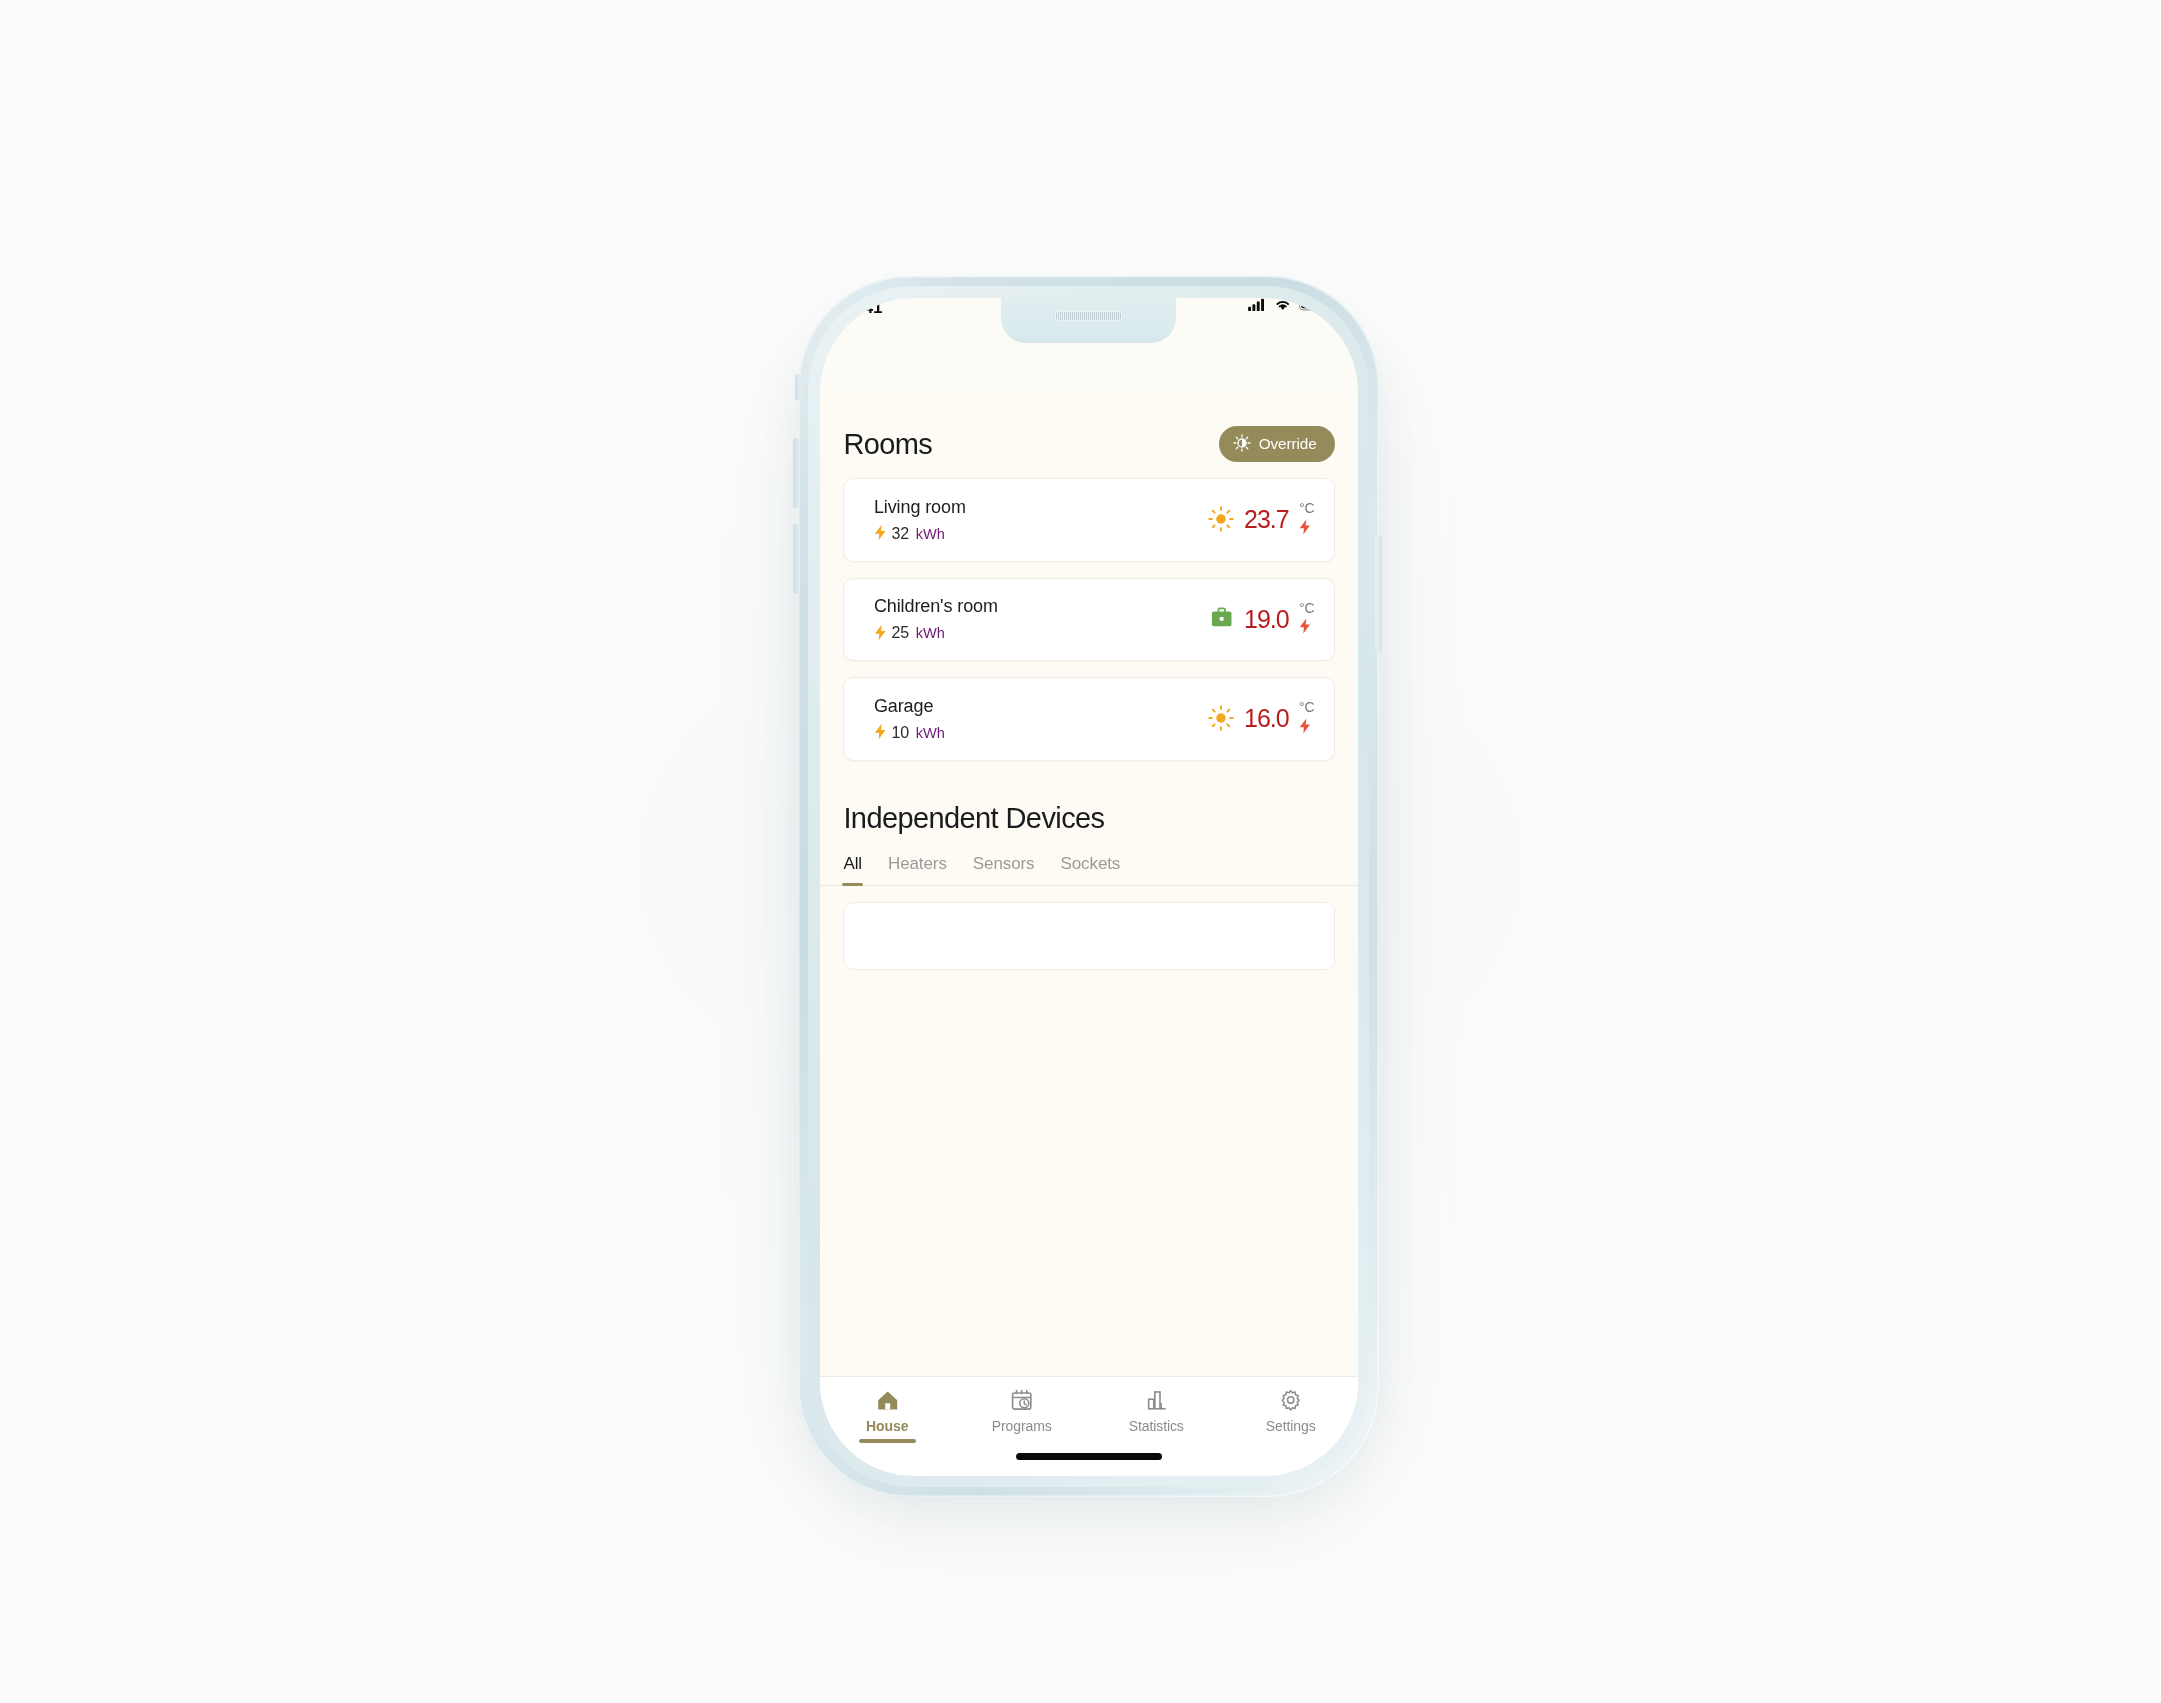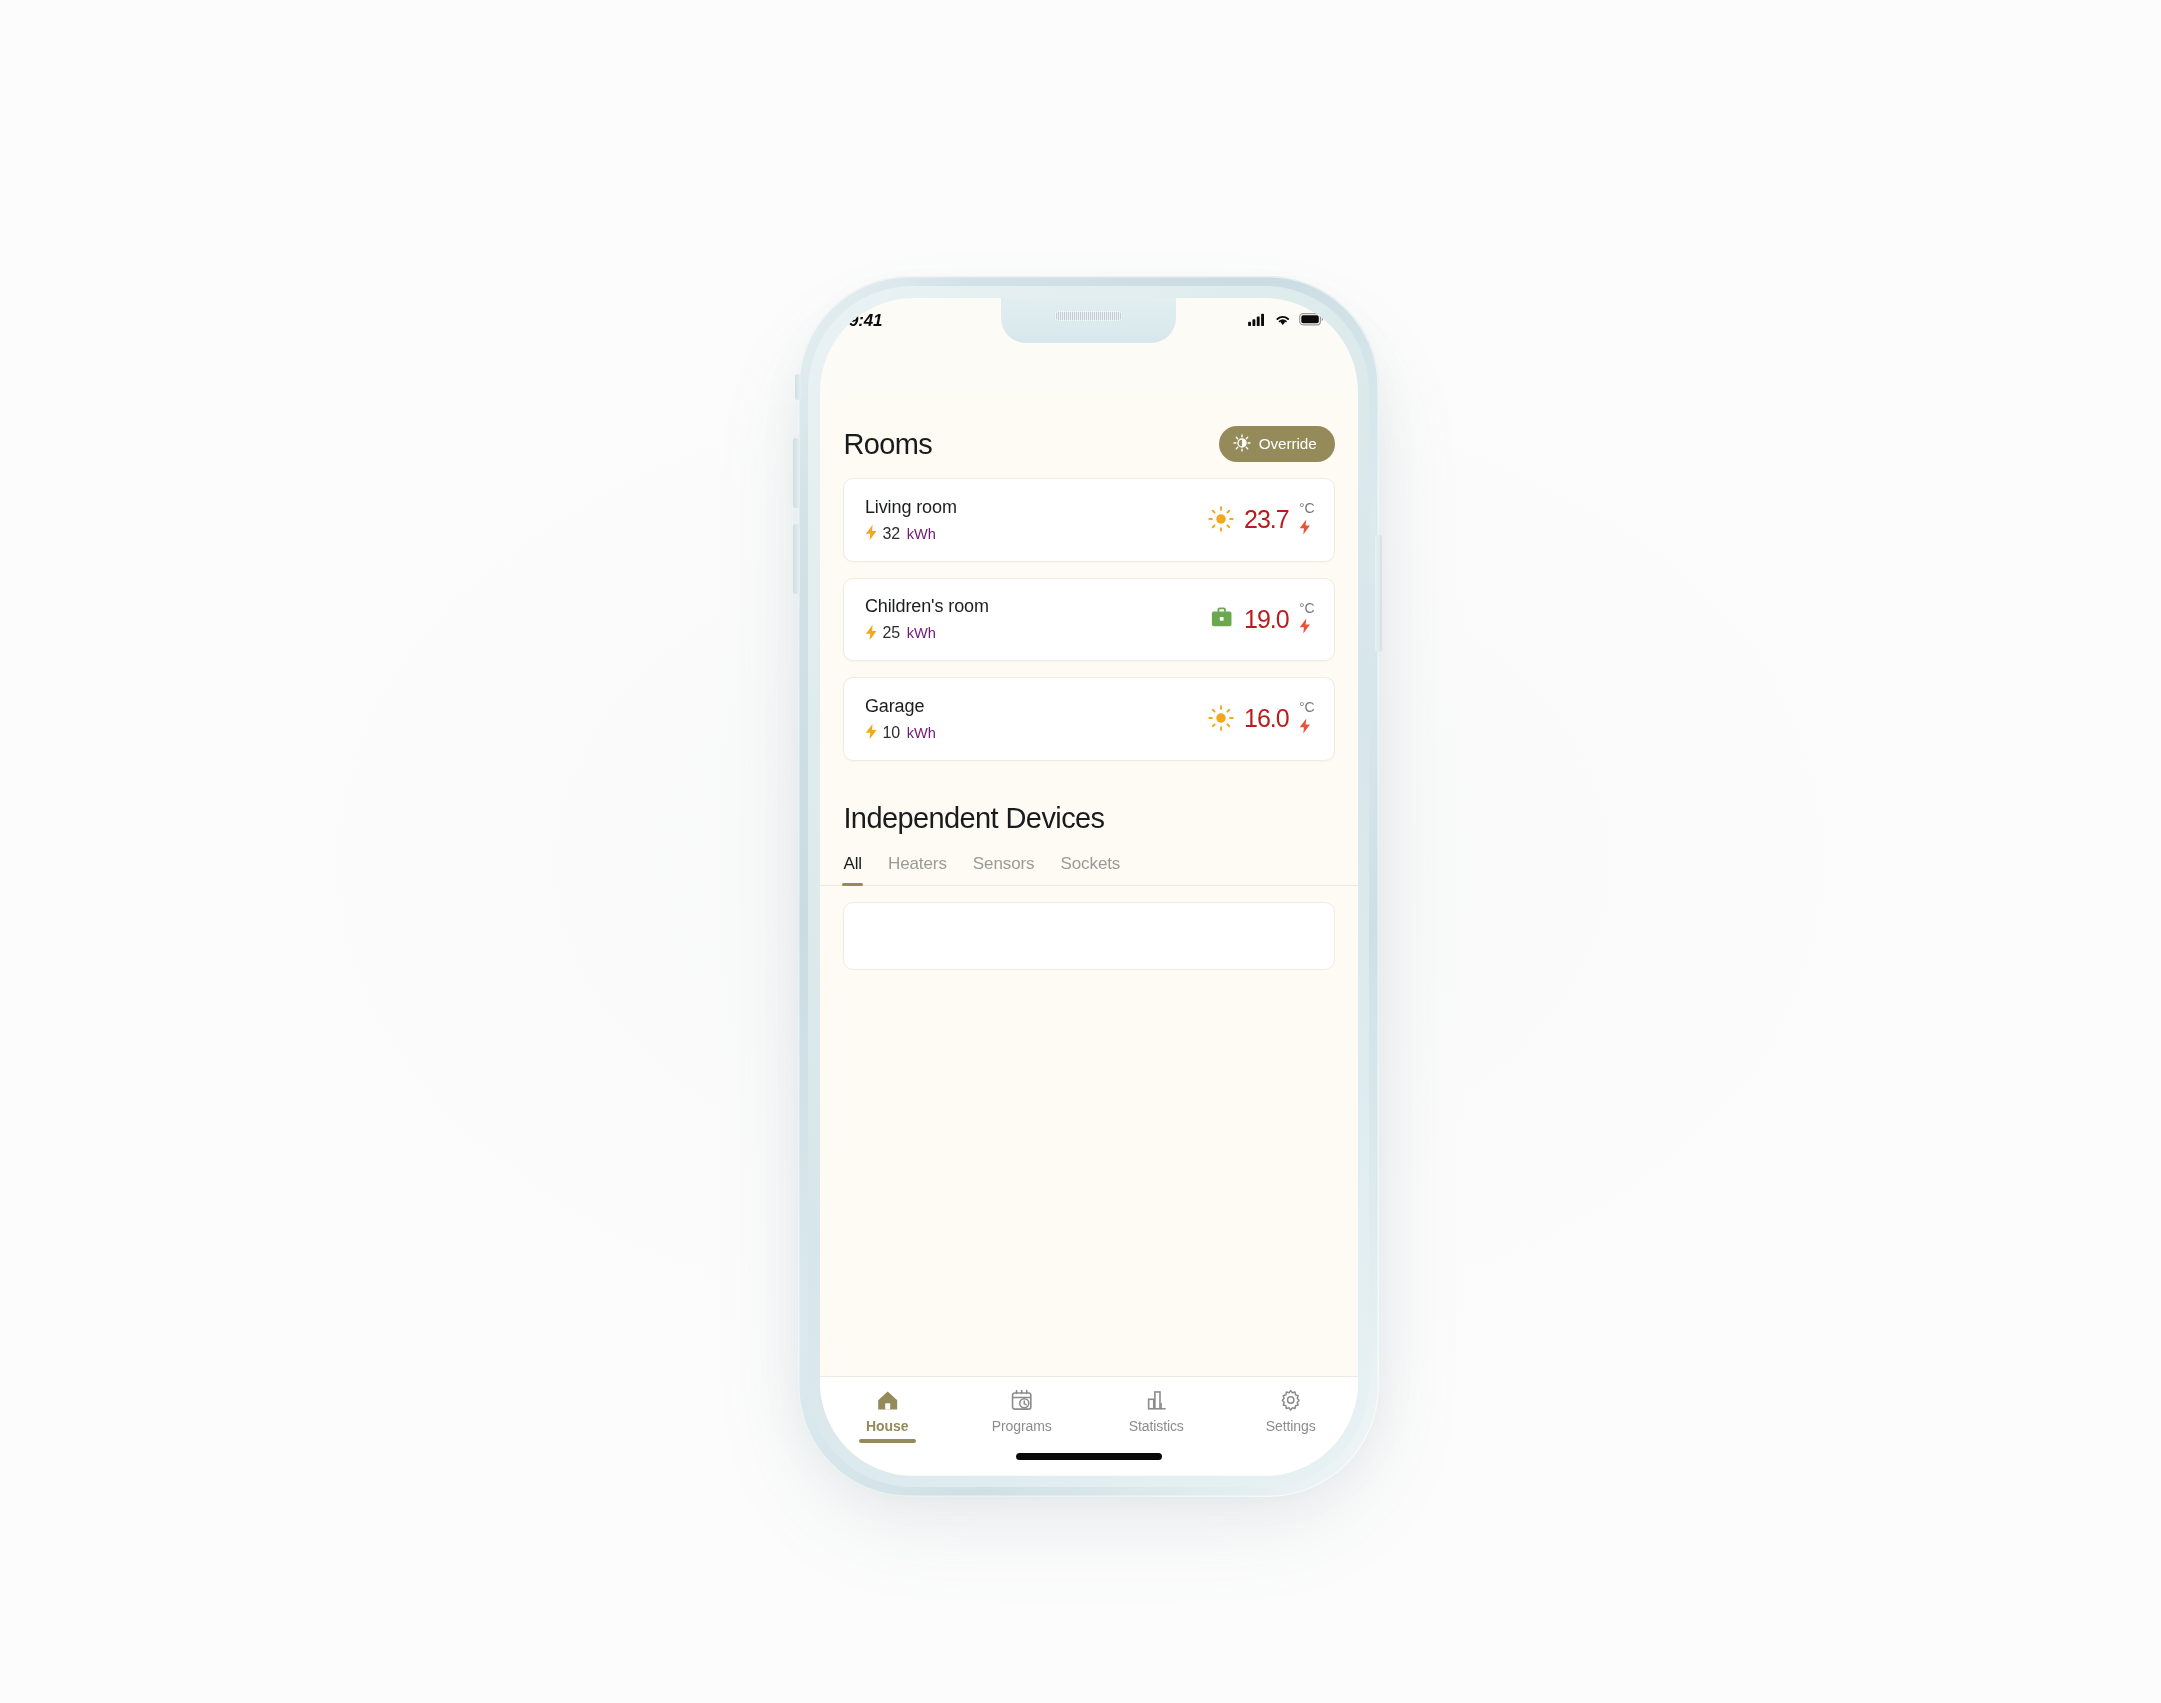--- a/index.html
+++ b/index.html
@@ -96,26 +96,25 @@
     z-index: 41;
   }
 
   
   .statusbar {
     position: absolute;
     left: 0; top: 0;
     width: 538px;
     height: 45px;
     display: flex;
-    align-items: center;
+    align-items: flex-start;
     justify-content: space-between;
     padding: 0 34px 0 29px;
     box-sizing: border-box;
     z-index: 30;
-    font-style: italic;
   }
   .clock {
     font-size: 17px;
     font-weight: bold;
     color: #0b0b0b;
     letter-spacing: -0.2px;
   }
   .status-icons { display: flex; align-items: center; gap: 7.3px; }
 
   
@@ -183,21 +182,21 @@
     border-radius: 10.2px;
     box-shadow: 0 0.7px 1.5px rgba(150,140,110,0.05);
     overflow: hidden;
   }
   .room-main {
     display: flex;
     align-items: center;
     justify-content: space-between;
     padding: 17.5px 19px 17.5px 20.5px;
   }
-  .room-left { display: flex; flex-direction: column; gap: 6.6px; }
+  .room-left { display: flex; flex-direction: column; gap: 6.6px; margin-left: 9px; }
   .room-name { font-size: 18px; color: #1c1d1f; letter-spacing: -0.1px; }
   .room-energy { display: flex; align-items: center; gap: 5.1px; }
   .energy-value { font-size: 16px; color: #2b2c2e; }
   .energy-unit { font-size: 14.6px; color: #701a75; margin-left: 1.5px; text-align: center; }
   .room-right { display: flex; align-items: center; gap: 10.2px; }
   .temp-value {
     font-size: 25px;
     color: #b91c1c;
     letter-spacing: -1px;
     line-height: 1;

